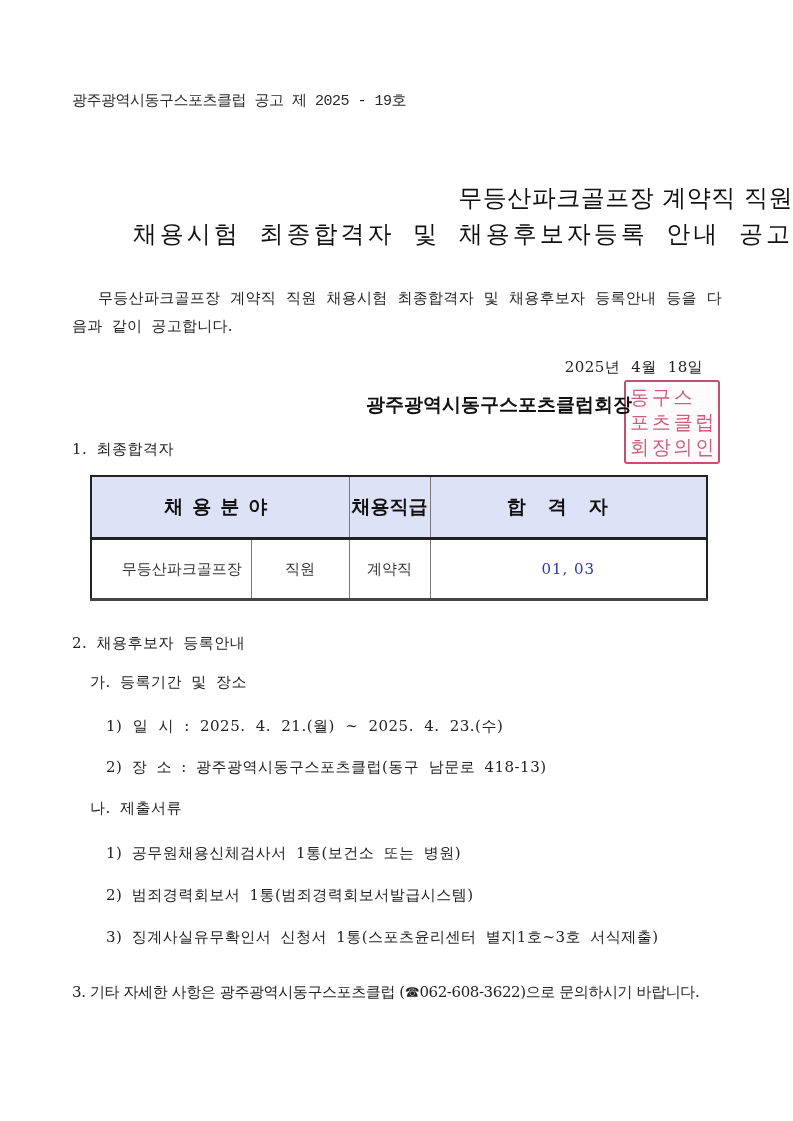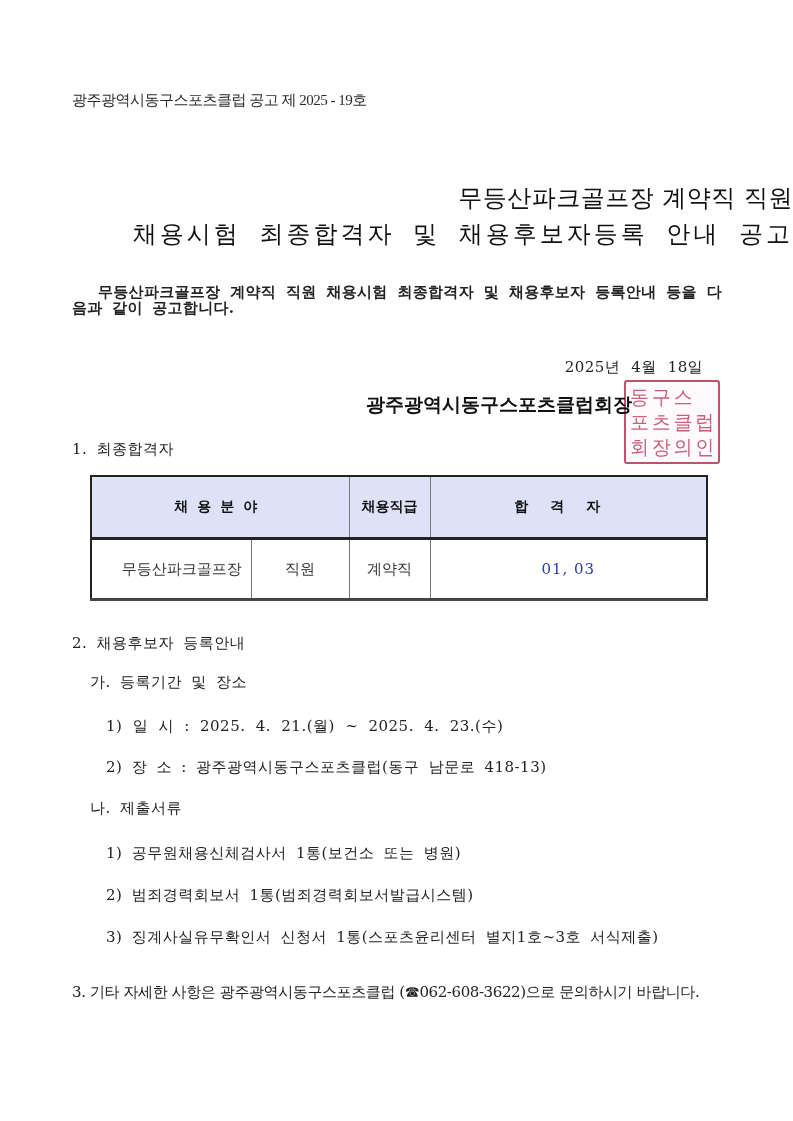--- a/index.html
+++ b/index.html
@@ -12,44 +12,43 @@
       height: 1121px;
       position: relative;
       overflow: hidden;
       font-family: "DejaVu Serif", "Liberation Serif", serif;
       color: #222222;
     }
     .abs { position: absolute; white-space: nowrap; }
     .doc-no {
       left: 72px; top: 91px;
       font-size: 15px;
-      font-family: Liberation Serif, serif;
+      font-family: Liberation Mono, monospace;
       letter-spacing: -0.5px;
       color: #2a2a2a;
     }
     .title {
       left: 0; width: 793px; text-align: right;
       font-family: "DejaVu Sans", "Liberation Sans", sans-serif;
       font-size: 24px;
       color: #111111;
       font-weight: normal;
     }
     .title1 { top: 182px; letter-spacing: 0.5px; }
     .title2 { top: 218px; letter-spacing: 3px; word-spacing: 8px; }
     .intro {
       left: 72px; top: 284px; width: 650px;
       white-space: normal;
       font-size: 15px;
-      line-height: 16px;
+      line-height: 28px;
       text-indent: 26px;
       text-align: justify;
       text-align-last: left;
       letter-spacing: 0.3px;
       word-spacing: 4px;
-      font-weight: bold;
     }
     .date {
       right: 90px; top: 358px;
       font-size: 15px;
       letter-spacing: 0.4px;
       word-spacing: 6px;
     }
     .issuer {
       left: 366px; top: 392px;
       font-family: "DejaVu Sans", "Liberation Sans", sans-serif;
@@ -98,21 +97,21 @@
     table.result th, table.result td {
       text-align: center;
       vertical-align: middle;
       padding: 0;
     }
     table.result th {
       background: #dde2f7;
       height: 60px;
       font-family: "DejaVu Sans", "Liberation Sans", sans-serif;
       font-weight: bold;
-      font-size: 14px;
+      font-size: 19px;
       color: #111111;
       border-top: 2px solid #222;
       border-left: 1px solid #777;
       border-right: 1px solid #777;
       border-bottom: 3px solid #222;
     }
     table.result th.h-field { letter-spacing: 9px; border-left: 2px solid #222; }
     table.result th.h-passers { letter-spacing: 22px; border-right: 2px solid #222; }
     table.result td {
       height: 58px;

